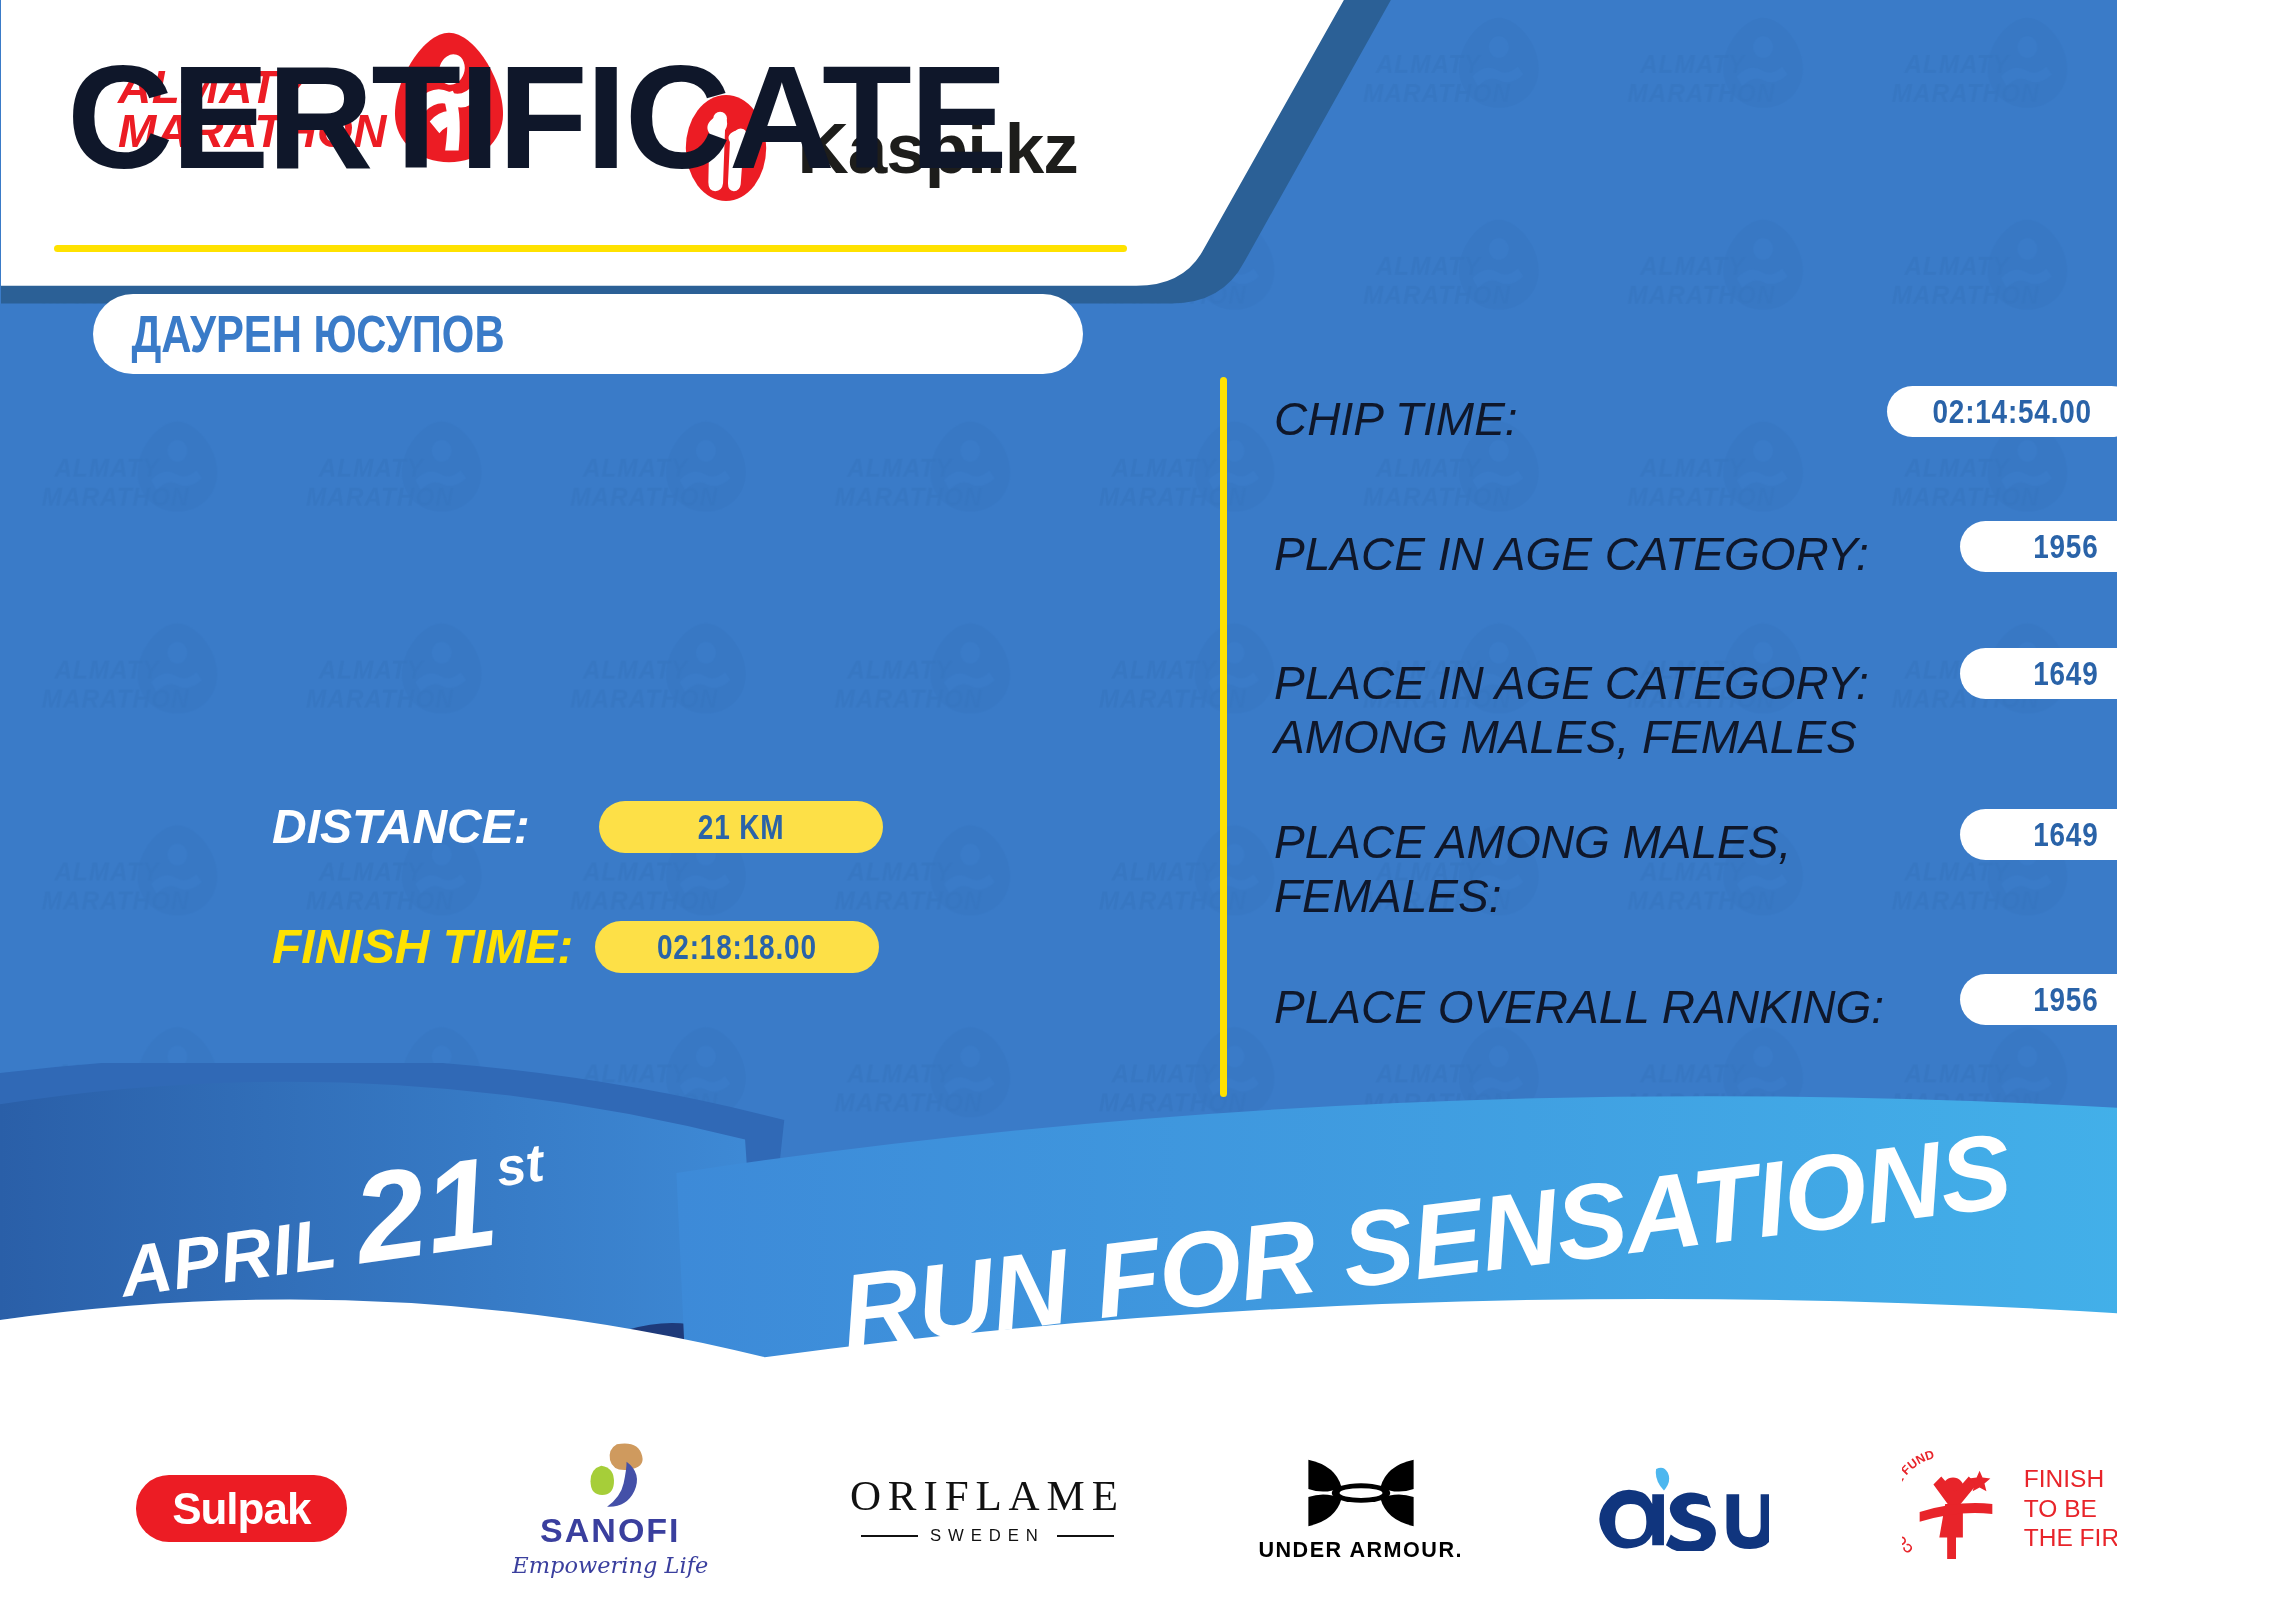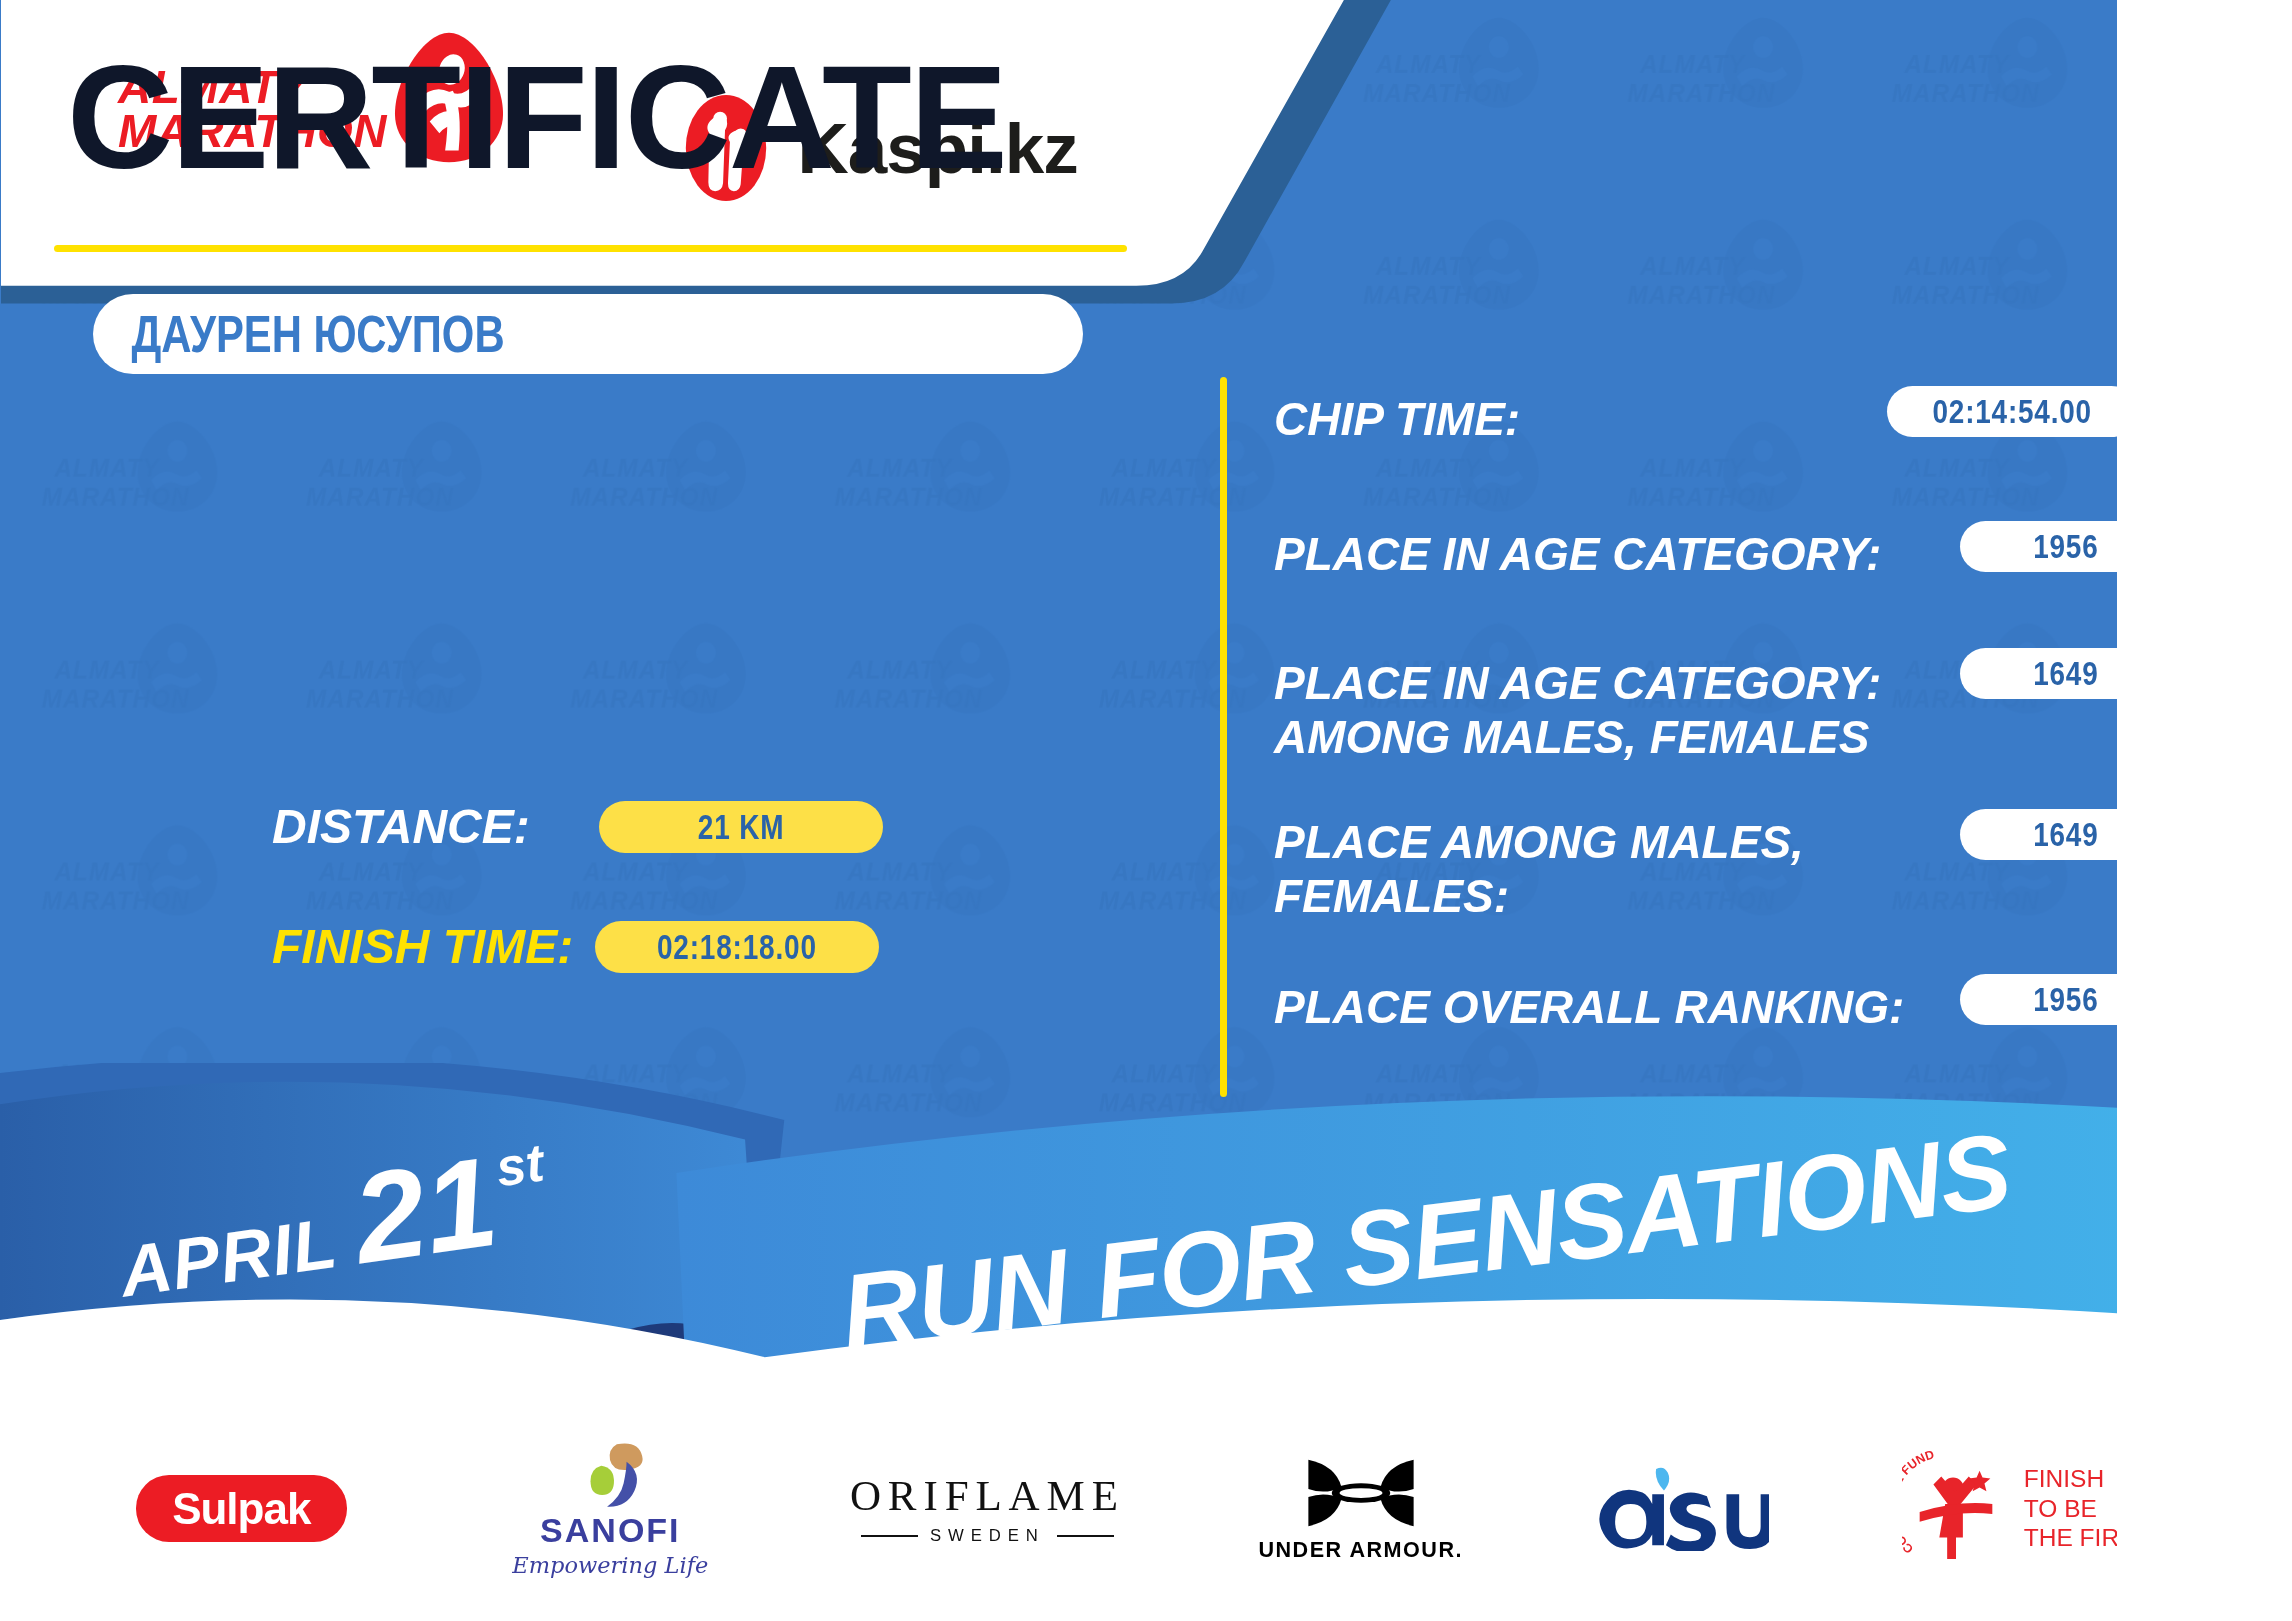--- a/index.html
+++ b/index.html
@@ -42,21 +42,21 @@
   .row-distance .pill{width:284px;margin-left:69px;}
   .row-finish{left:272px;top:919px;}
   .row-finish .pill{width:284px;margin-left:21.6px;}
 
   
   .divider{position:absolute;left:1220px;top:377px;width:6.9px;height:720px;background:#ffe200;border-radius:3.9px;}
 
   
   .right{position:absolute;left:1274px;top:372px;width:980px;}
   .drow{position:absolute;display:flex;align-items:flex-start;}
-  .drow .dlabel{font-size:46px;font-weight:bold;font-style:italic;color:#ffffff;line-height:1.18;
+  .drow .dlabel{font-size:46px;font-weight:normal;font-style:italic;color:#0f172a;line-height:1.18;
       white-space:pre-line;}
   .dpill{position:absolute;height:51px;background:#fff;border-radius:25.5px;display:flex;
       align-items:center;justify-content:center;}
   .dpill span{font-size:34px;font-weight:bold;color:#2a63a8;transform:scaleX(.82);letter-spacing:1px;}
 
   
   .ribbon-wrap{position:absolute;left:0;top:1063px;width:2293px;height:412px;}
   .ribbon-wrap svg{display:block;}
   .ribbon-text-april{position:absolute;left:116px;top:1166px;
       transform:rotate(-8deg);color:#fff;display:flex;align-items:baseline;}

